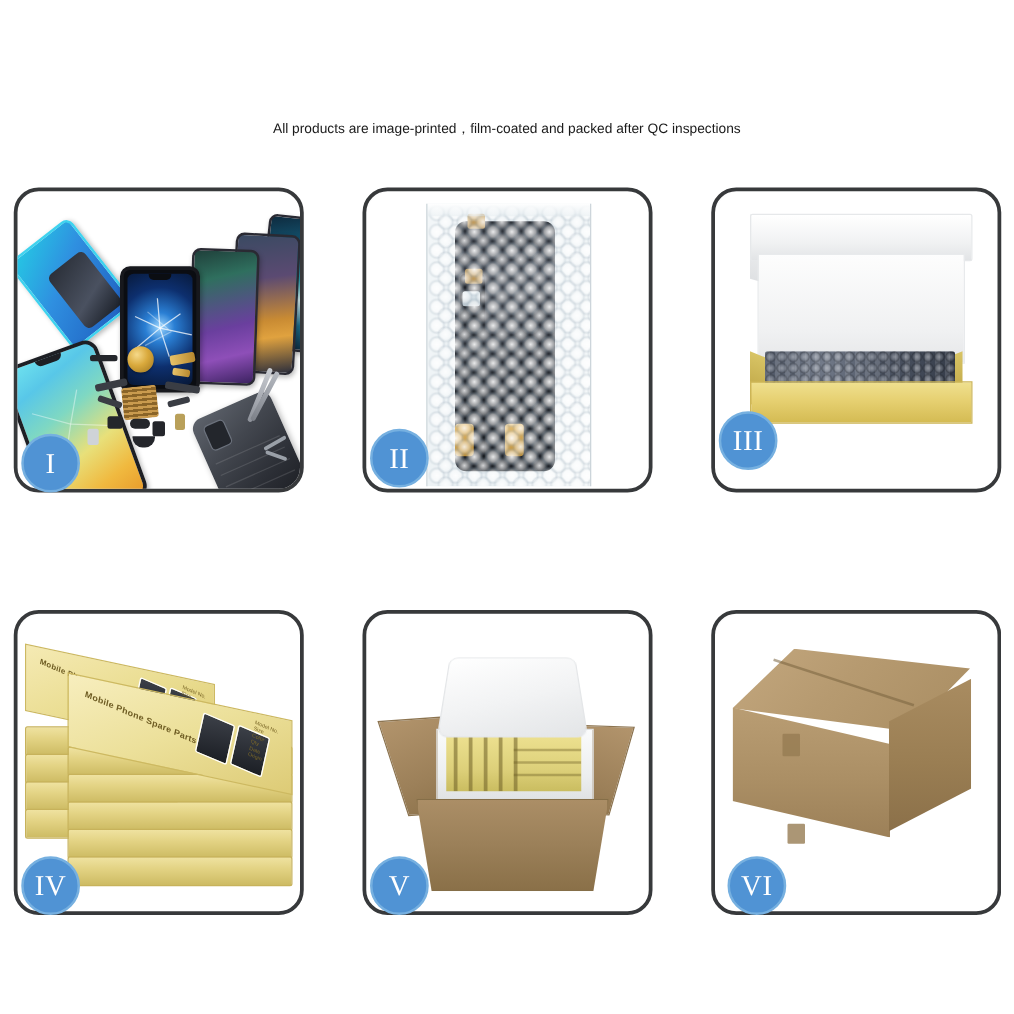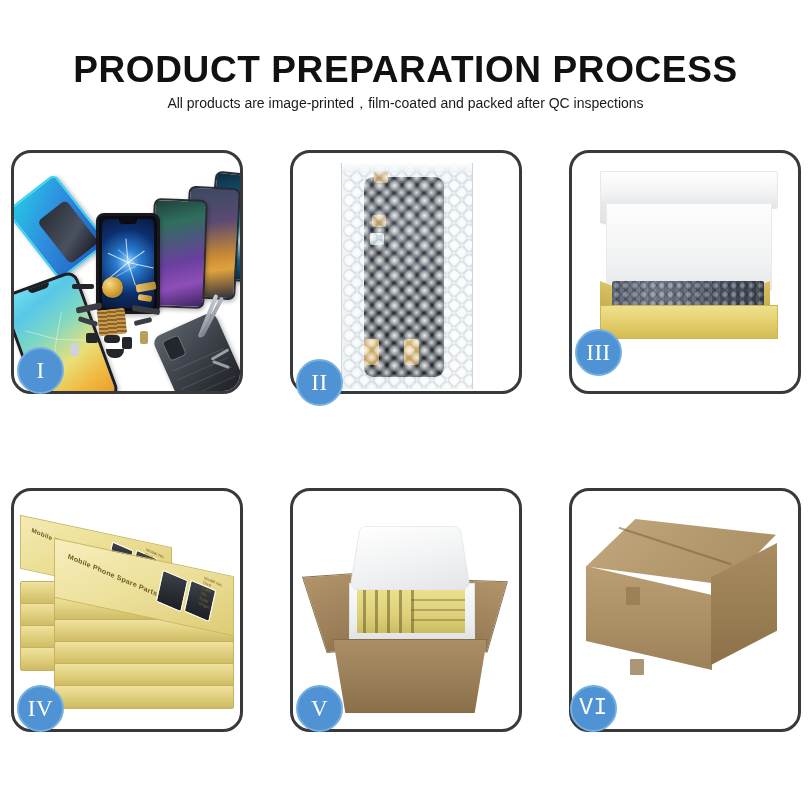--- a/index.html
+++ b/index.html
@@ -35,21 +35,21 @@
     letter-spacing: 0.6px;
     line-height: 44px;
     color: #111111;
     white-space: nowrap;
   }
   .subtitle {
     position: absolute;
     left: 0;
     top: 93px;
     width: 811px;
-    font-size: 14px;
+    font-size: 11px;
     font-weight: normal;
     line-height: 20px;
     color: #1a1a1a;
     white-space: nowrap;
   }
 
   
   .grid {
     position: absolute;
     left: 0;
@@ -99,25 +99,25 @@
     box-sizing: border-box;
     color: #ffffff;
     font-family: "Liberation Serif", serif;
     font-size: 23px;
     line-height: 43px;
     text-align: center;
     z-index: 40;
     letter-spacing: 0.5px;
   }
   .b1 { left: 17px;  top: 347px; }
-  .b2 { left: 296px; top: 359px; }
+  .b2 { left: 296px; top: 343px; }
   .b3 { left: 575px; top: 329px; }
   .b4 { left: 17px;  top: 685px; }
   .b5 { left: 296px; top: 685px; }
-  .b6 { left: 570px; top: 685px; font-family: Liberation Mono, monospace; }
+  .b6 { left: 582px; top: 685px; }
 
   
   .ph {
     position: absolute;
     border-radius: 7px;
     box-shadow: 1px 2px 4px rgba(0,0,0,0.28);
   }
   .ph-a { 
     left: 12px; top: 30px; width: 58px; height: 84px;
     background: linear-gradient(150deg, #25c8e4 0%, #2f8fe0 42%, #1f5fc0 100%);
@@ -413,21 +413,20 @@
   .c6-tape {
     position: absolute;
     background: rgba(150,124,82,0.8);
     border-radius: 1px;
   }
 </style>
 </head>
 <body>
 
 <div class="header">
-  <div class="title">PRODUCT PREPARATION PROCESS</div>
   <div class="subtitle">All products are image-printed，film-coated and packed after QC inspections</div>
 </div>
 
 <div class="grid">
 
   <div class="panel p1">
     <div class="scene">
       <div class="ph ph-a"></div>
       <div class="ph ph-a2"></div>
 

